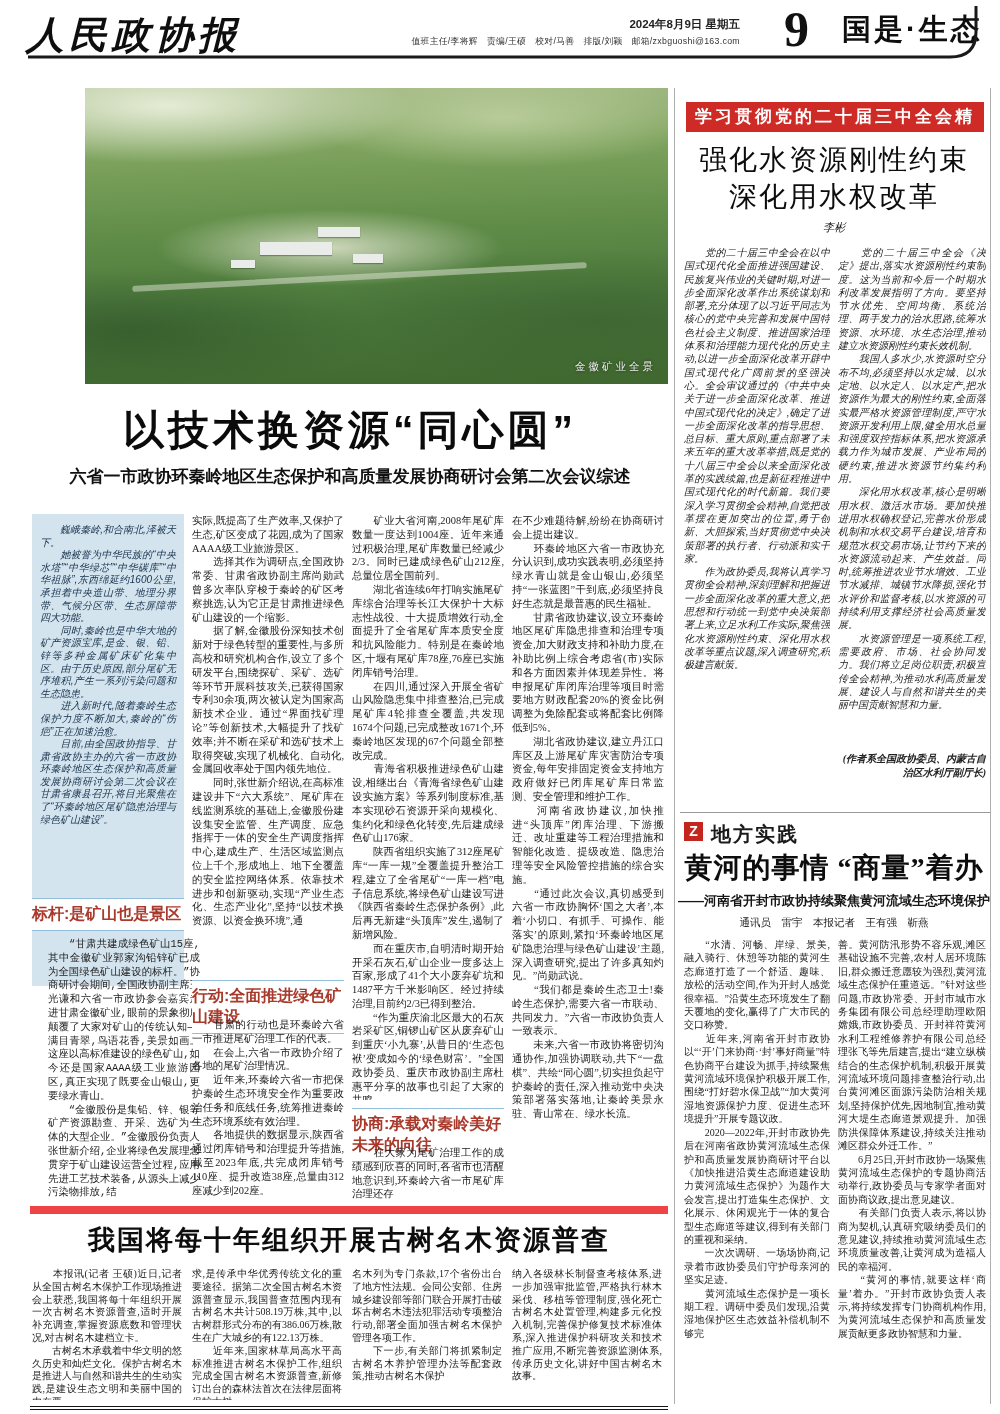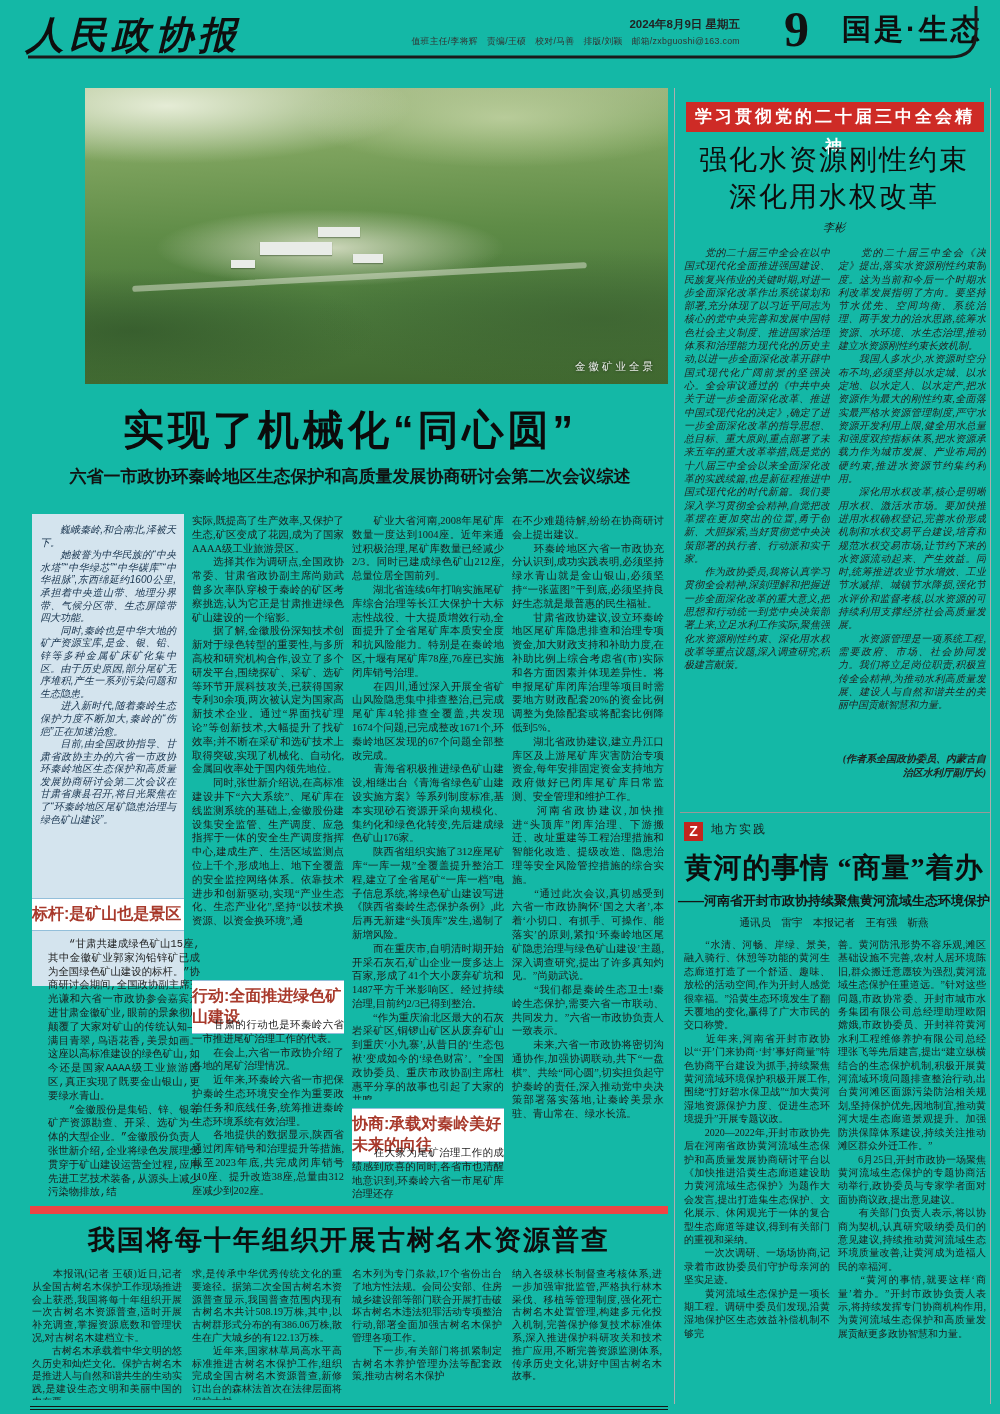--- a/index.html
+++ b/index.html
@@ -1,16 +1,16 @@
 <!DOCTYPE html>
 <html><head>
 <meta charset="utf-8">
 <style>
   html,body{margin:0;padding:0;background:#e9e9e7;font-family:"Liberation Sans",sans-serif;}
-  .page{position:relative;width:1000px;height:1414px;margin:0 auto;background:#14b8a6;overflow:hidden;color:#1a1a1a;}
+  .page{position:relative;width:1000px;height:1414px;margin:0 auto;background:#ffffff;overflow:hidden;color:#1a1a1a;}
   .abs{position:absolute;}
   .btxt{font-family:"Liberation Serif",serif;font-size:10.4px;line-height:13.8px;text-align:justify;white-space:pre-wrap;overflow:hidden;color:#1c1c1c;}
   .smalltxt{font-family:"Liberation Serif",serif;font-size:10px;line-height:12.8px;text-align:justify;white-space:pre-wrap;overflow:hidden;color:#1c1c1c;}
   .kaitxt{font-family:"Liberation Serif",serif;font-style:italic;font-size:10px;line-height:13.3px;text-align:justify;white-space:pre-wrap;overflow:hidden;color:#222;}
   .subhead{position:absolute;text-align:left;color:#a8392b;font-weight:bold;font-size:16px;font-family:"Liberation Sans",sans-serif;border-top:1px solid #93bfda;border-bottom:1px solid #93bfda;padding:5px 0;background:#fff;}
   .ctr{text-align:center;}
   .masthead{left:26px;top:10px;font-size:38px;font-weight:bold;font-style:italic;font-family:"Liberation Serif",serif;letter-spacing:5px;color:#0e0e0e;}
   .dateline{left:430px;top:17px;width:310px;text-align:right;font-size:11.5px;font-weight:bold;color:#222;}
   .staffline{left:300px;top:36px;width:440px;text-align:right;font-size:8.8px;color:#333;letter-spacing:.3px;}
   .pagenum{left:784px;top:0px;font-size:50px;font-weight:bold;font-family:"Liberation Serif",serif;color:#111;}
@@ -32,21 +32,21 @@
   .intro{left:32px;top:514px;width:152px;height:472px;background:#d4e4ee;padding:10px 8px;box-sizing:border-box;font-family:Liberation Sans, sans-serif;font-style:italic;font-size:10px;line-height:12.6px;color:#17334e;text-align:justify;white-space:pre-wrap;overflow:hidden;}
   .bottombox{left:30px;top:1206px;width:638px;height:192px;border-top:8px solid #ef4444;border-bottom:4px double #151515;}
   .btitle{position:absolute;left:0;top:8px;width:638px;text-align:center;font-size:27px;font-weight:bold;font-family:"Liberation Serif",serif;letter-spacing:2px;color:#0d0d0d;}
   .vline{width:1px;background:#aeaeae;}
   .kicker{left:686px;top:102px;width:298px;height:30px;background:#ce2b26;color:#fff;font-size:17px;font-weight:bold;line-height:30px;text-align:center;letter-spacing:3px;}
   .optitle{left:678px;width:312px;text-align:center;font-size:28px;font-weight:normal;font-family:"Liberation Serif",serif;color:#0d0d0d;letter-spacing:2px;}
   .opby{left:678px;top:220px;width:312px;text-align:center;font-size:11px;font-family:"Liberation Serif",serif;font-style:italic;}
   .opattr{left:838px;top:752px;width:148px;font-size:10px;font-weight:bold;font-style:italic;font-family:"Liberation Serif",serif;text-align:right;color:#222;}
   .hdivider{left:680px;top:812px;width:310px;height:1px;background:#999;}
   .zbadge{left:684px;top:822px;width:19px;height:19px;background:#c3261f;color:#fff;font-size:14px;font-weight:bold;line-height:19px;text-align:center;}
-  .zlabel{left:711px;top:821px;font-size:12px;font-weight:normal;letter-spacing:2px;color:#1a1a1a;}
+  .zlabel{left:711px;top:821px;font-size:20px;font-weight:bold;letter-spacing:2px;color:#1a1a1a;}
   .lptitle{left:678px;top:849px;width:312px;text-align:center;font-size:28px;font-weight:bold;font-family:"Liberation Serif",serif;letter-spacing:1px;color:#0d0d0d;}
   .lpsub{left:678px;top:892px;width:312px;text-align:center;font-size:13px;font-weight:bold;color:#151515;}
   .lpby{left:678px;top:916px;width:312px;text-align:center;font-size:10.5px;font-family:"Liberation Serif",serif;}
 </style>
 </head>
 <body>
 
 <div class="page">
 
   <div class="abs masthead">人民政协报</div>
@@ -60,21 +60,21 @@
 
   <div class="abs photo">
     <div class="road"></div>
     <div class="bld" style="left:30%;top:52%;width:72px;height:13px;"></div>
     <div class="bld" style="left:40%;top:47%;width:42px;height:10px;"></div>
     <div class="bld" style="left:46%;top:56%;width:30px;height:9px;"></div>
     <div class="bld" style="left:25%;top:58%;width:24px;height:8px;"></div>
     <div class="photocap">金徽矿业全景</div>
   </div>
 
-  <h1 class="abs mtitle ctr" style="margin:0;">实现了机械化“同心圆”</h1>
+  <h1 class="abs mtitle ctr" style="margin:0;">以技术换资源“同心圆”</h1>
   <div class="abs msub ctr">六省一市政协环秦岭地区生态保护和高质量发展协商研讨会第二次会议综述</div>
 
   <div class="abs intro">　　巍峨秦岭,和合南北,泽被天下。
 　　她被誉为中华民族的“中央水塔”“中华绿芯”“中华碳库”“中华祖脉”,东西绵延约1600公里,承担着中央造山带、地理分界带、气候分区带、生态屏障带四大功能。
 　　同时,秦岭也是中华大地的矿产资源宝库,是金、银、铅、锌等多种金属矿床矿化集中区。由于历史原因,部分尾矿无序堆积,产生一系列污染问题和生态隐患。
 　　进入新时代,随着秦岭生态保护力度不断加大,秦岭的“伤疤”正在加速治愈。
 　　目前,由全国政协指导、甘肃省政协主办的六省一市政协环秦岭地区生态保护和高质量发展协商研讨会第二次会议在甘肃省康县召开,将目光聚焦在了“环秦岭地区尾矿隐患治理与绿色矿山建设”。</div>
   <div class="subhead" style="left:32px;top:898px;width:152px;">标杆:是矿山也是景区</div>
   <div class="abs btxt" style="left:48px;top:938px;width:152px;height:298px;font-family:Liberation Mono, monospace;">　　“甘肃共建成绿色矿山15座,其中金徽矿业郭家沟铅锌矿已成为全国绿色矿山建设的标杆。”协商研讨会期间,全国政协副主席王光谦和六省一市政协参会嘉宾走进甘肃金徽矿业,眼前的景象彻底颠覆了大家对矿山的传统认知——满目青翠,鸟语花香,美景如画。这座以高标准建设的绿色矿山,如今还是国家AAAA级工业旅游园区,真正实现了既要金山银山,更要绿水青山。
 　　“金徽股份是集铅、锌、银等矿产资源勘查、开采、选矿为一体的大型企业。”金徽股份负责人张世新介绍,企业将绿色发展理念贯穿于矿山建设运营全过程,应用先进工艺技术装备,从源头上减少污染物排放,结</div>

